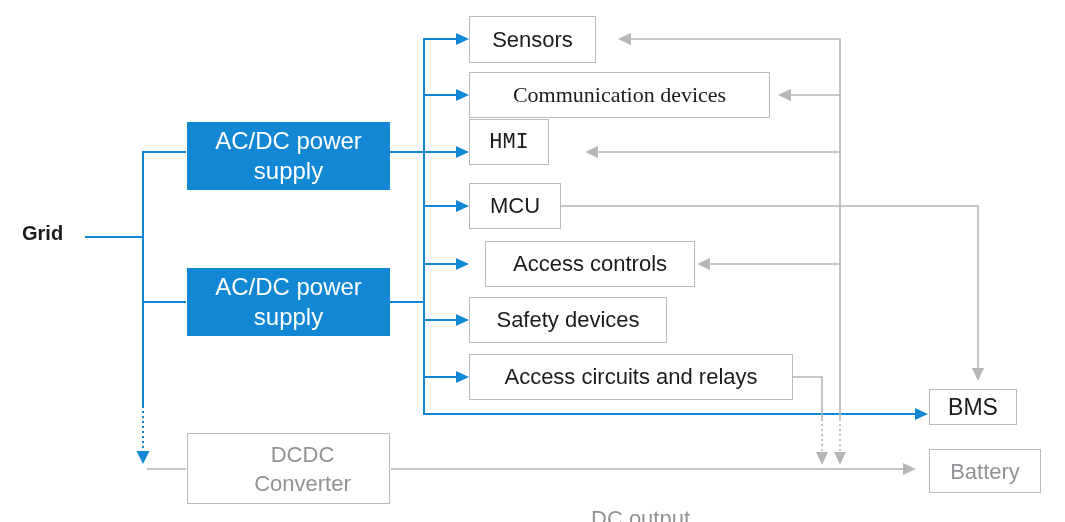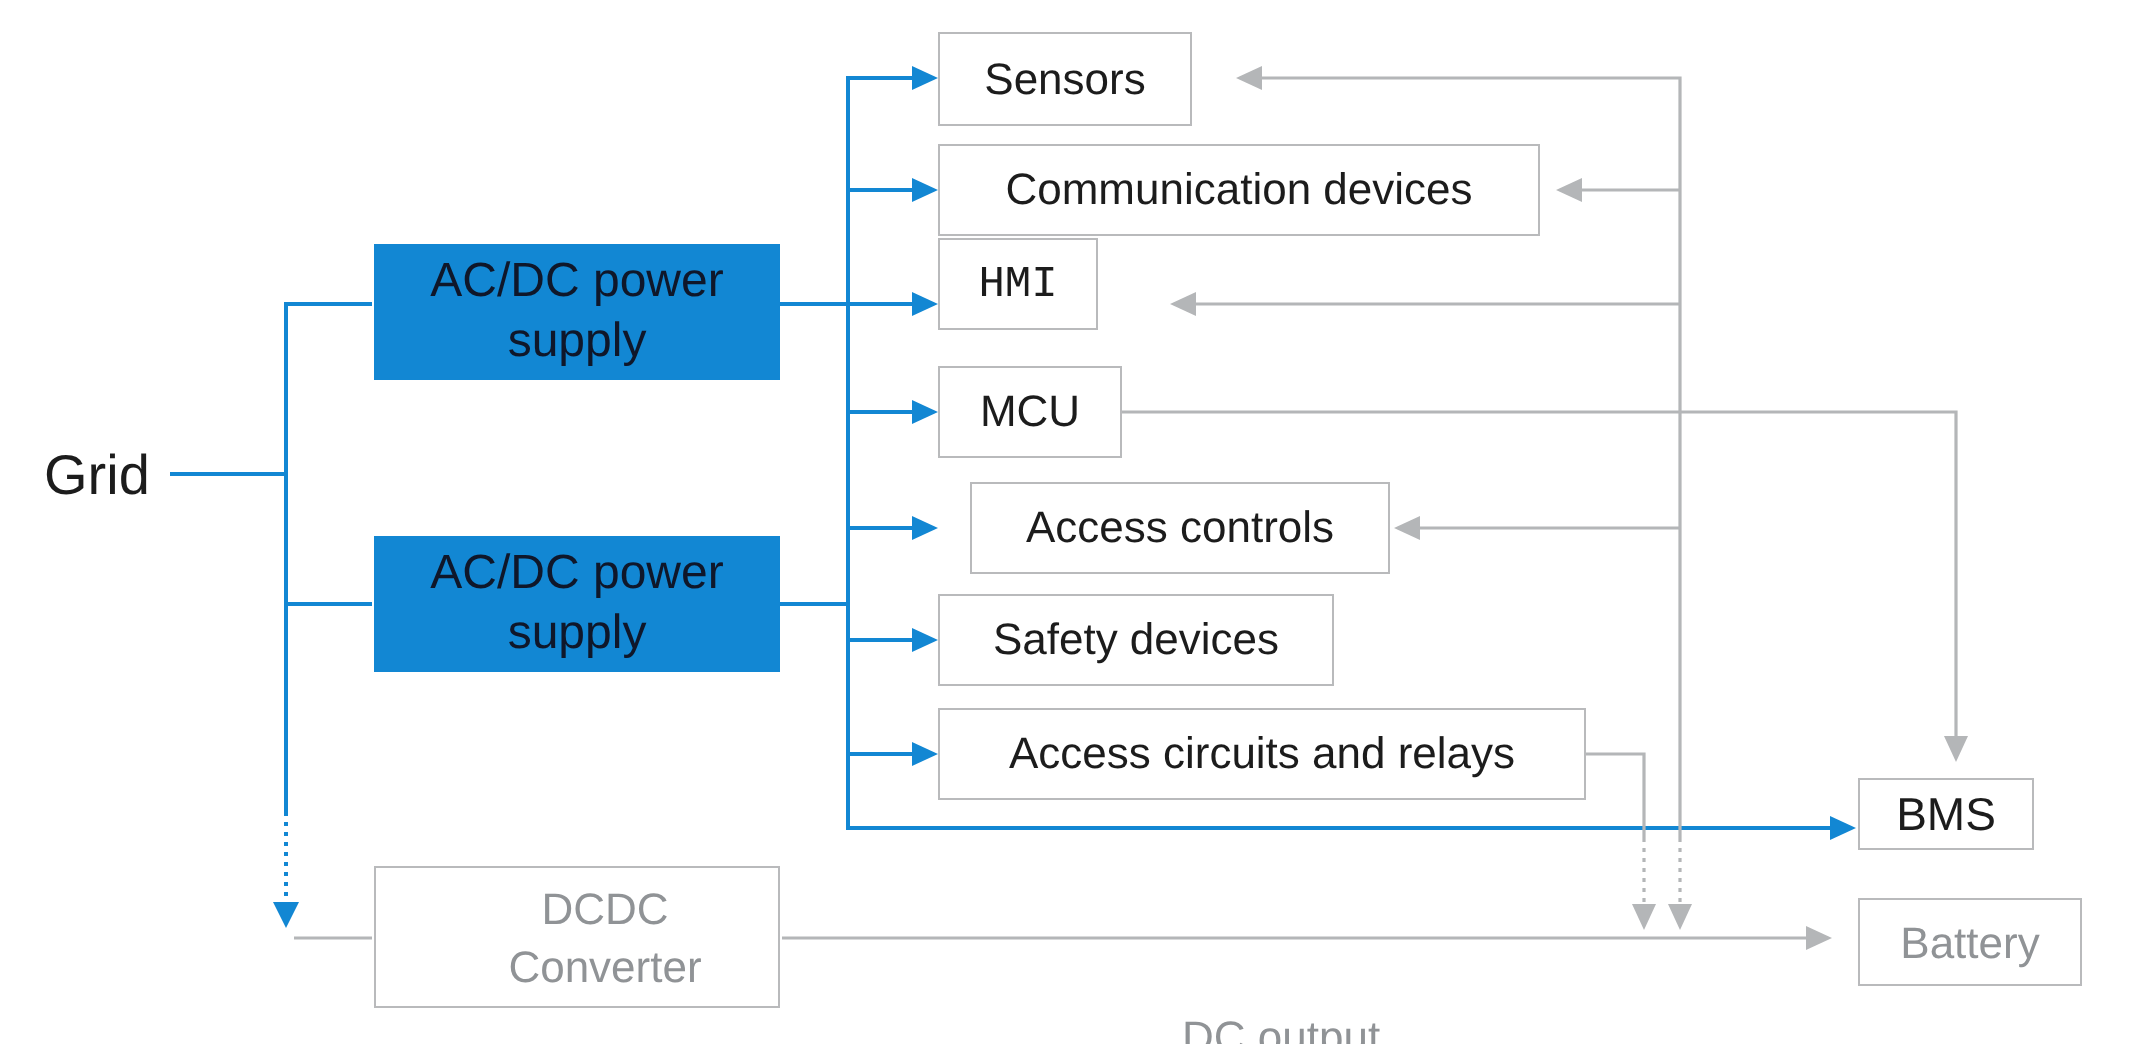--- a/index.html
+++ b/index.html
@@ -12,24 +12,24 @@
   .blue-wire polygon{fill:var(--blue);stroke:none;}
   .gray-wire path{stroke:var(--gray);stroke-width:1.6;fill:none;}
   .gray-wire polygon{fill:var(--gray);stroke:none;}
   .dash{stroke-dasharray:2 3;}
   .box{
     position:absolute;z-index:1;box-sizing:border-box;
     display:flex;align-items:center;justify-content:center;text-align:center;
     white-space:pre-line;background:#fff;
   }
   .device{border:1.5px solid var(--border);color:var(--text);font-size:22px;}
-  .power{background:var(--blue);color:#0f172a;font-size:24px;line-height:30px;}
+  .power{background:var(--blue);color:#ffffff;font-size:24px;line-height:30px;}
   .muted{border:1.5px solid var(--border);color:var(--gray_text);font-size:22px;line-height:29px;}
   .plain{position:absolute;z-index:1;white-space:nowrap;}
-  .plain.dark{color:var(--text);font-size:28px;}
+  .plain.dark{color:var(--text);font-size:20px;font-weight:bold;}
   .plain.gray-text{color:var(--gray_text);font-size:22px;}
 </style>
 </head>
 <body>
 
 <div id="canvas">
 
   <svg id="wires" width="1065" height="522" viewBox="0 0 1065 522">
 
     <g class="blue-wire">
@@ -80,21 +80,21 @@
   </svg>
 
   <div class="plain dark" style="left:22px;top:222px;">Grid</div>
 
   <div class="box power" style="left:187px;top:122px;width:203px;height:68px;">AC/DC power
 supply</div>
   <div class="box power" style="left:187px;top:268px;width:203px;height:68px;">AC/DC power
 supply</div>
 
   <div class="box device" style="left:469px;top:16px;width:127px;height:47px;">Sensors</div>
-  <div class="box device" style="left:469px;top:72px;width:301px;height:46px;">Communication devices</div>
+  <div class="box device" style="left:469px;top:72px;width:301px;height:46px;font-family:Liberation Serif, serif;">Communication devices</div>
   <div class="box device" style="left:469px;top:119px;width:80px;height:46px;font-family:Liberation Mono, monospace;">HMI</div>
   <div class="box device" style="left:469px;top:183px;width:92px;height:46px;">MCU</div>
   <div class="box device" style="left:469px;top:241px;width:210px;height:46px;margin-left:16px;">Access controls</div>
   <div class="box device" style="left:469px;top:297px;width:198px;height:46px;">Safety devices</div>
   <div class="box device" style="left:469px;top:354px;width:324px;height:46px;">Access circuits and relays</div>
 
   <div class="box device" style="left:929px;top:389px;width:88px;height:36px;font-size:23px;">BMS</div>
   <div class="box muted" style="left:929px;top:449px;width:112px;height:44px;">Battery</div>
   <div class="box muted" style="left:187px;top:433px;width:203px;height:71px;padding-left:28px;">DCDC
 Converter</div>

